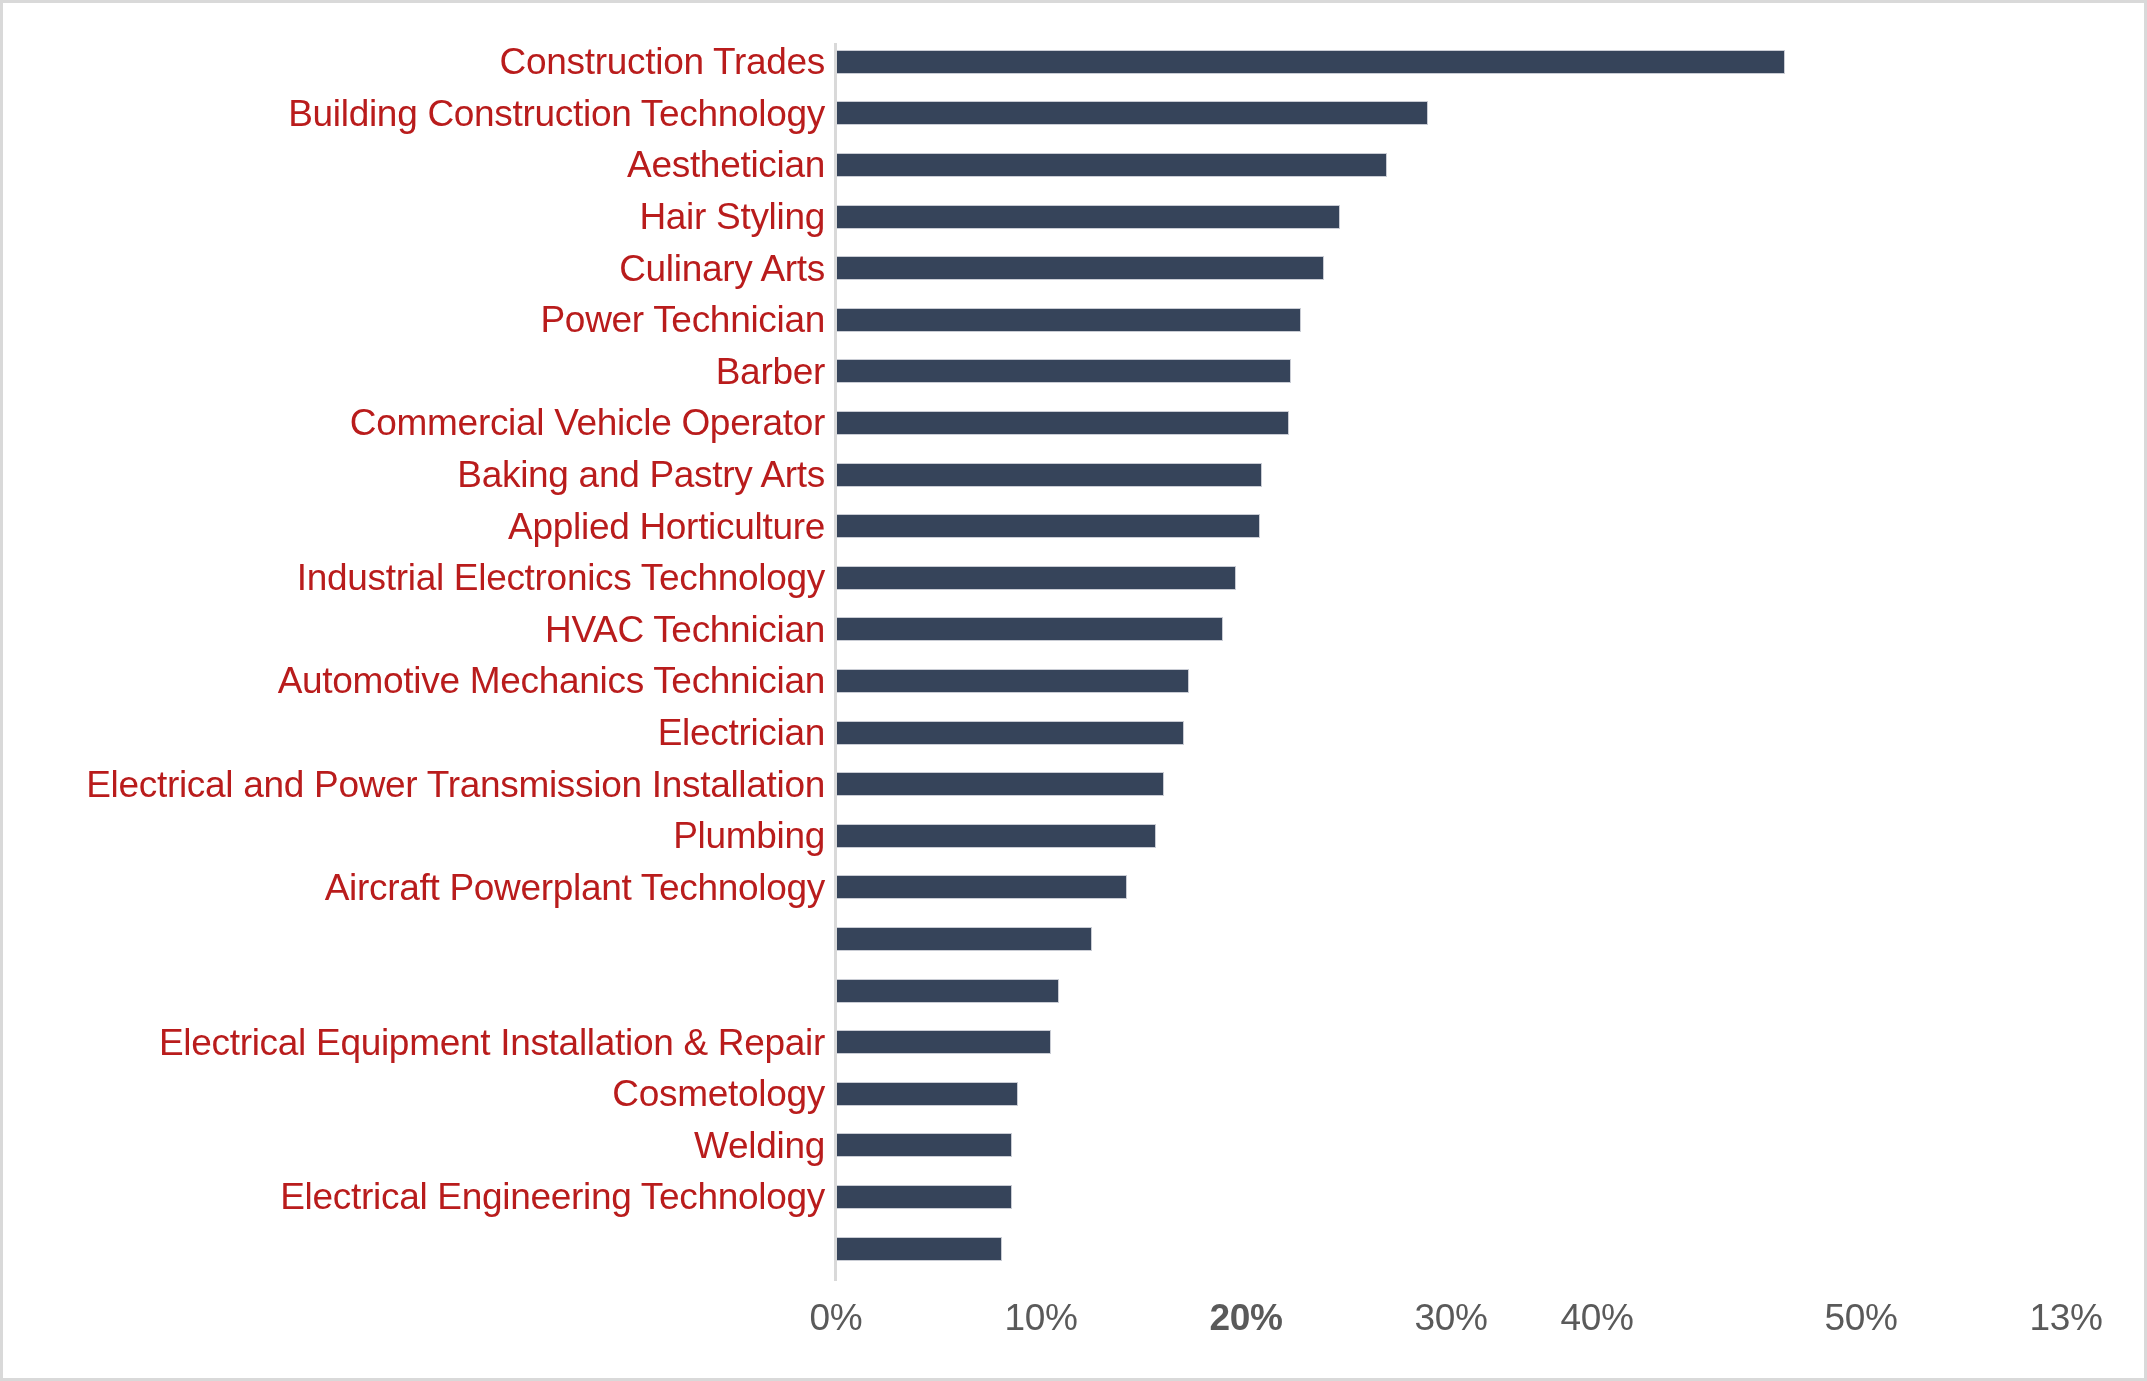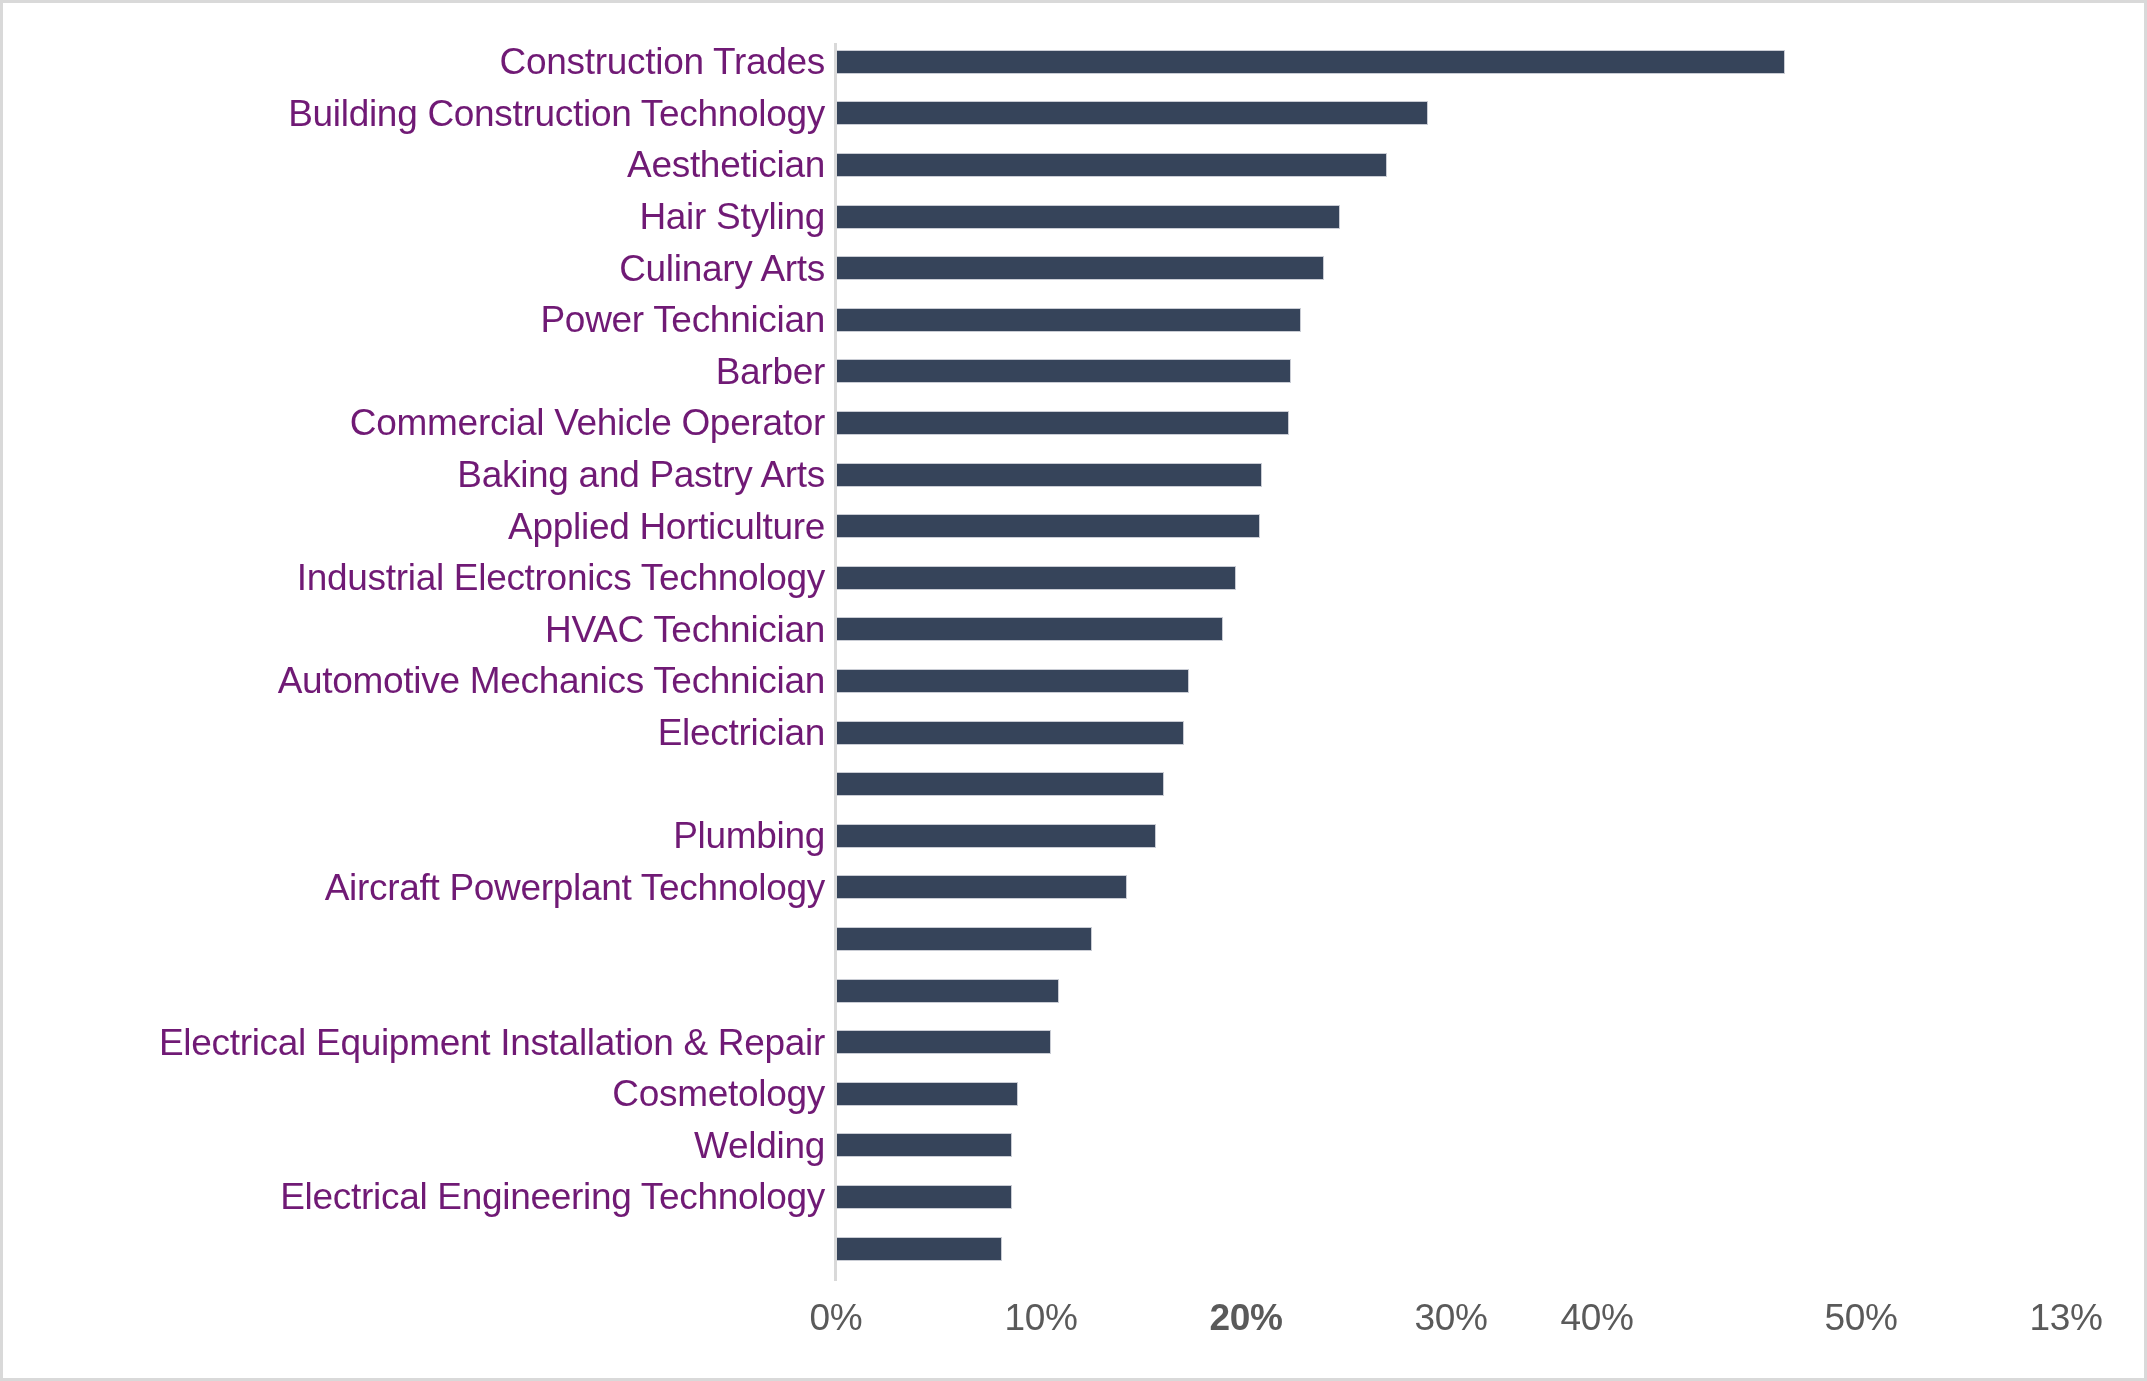--- a/index.html
+++ b/index.html
@@ -34,21 +34,21 @@
     height: 51.6px;
     display: flex;
     align-items: center;
   }
   .cat-label {
     position: absolute;
     right: 1325px;   
     width: 820px;
     text-align: right;
     font-size: 37px;
-    color: #701a75;
+    color: #b91c1c;
     font-family: "Liberation Sans", sans-serif;
     white-space: nowrap;
     letter-spacing: -0.3px;
     line-height: 1;
   }
   .bar {
     position: absolute;
     left: 833px;
     height: 22px;
     background: #36445a;
@@ -140,20 +140,21 @@
       </div>
       <div class="cat-row" style="top: 652.2px;">
         <div class="cat-label">Automotive Mechanics Technician</div>
         <div class="bar" title="Automotive Mechanics Technician: 17.1%" style="width: 350.55px; top: 13.8px; background: rgb(54, 68, 90); border-color: rgb(201, 204, 212);"></div>
       </div>
       <div class="cat-row" style="top: 703.8px;">
         <div class="cat-label">Electrician</div>
         <div class="bar" title="Electrician: 16.9%" style="width: 346.45px; top: 13.8px; background: rgb(54, 68, 90); border-color: rgb(201, 204, 212);"></div>
       </div>
       <div class="cat-row" style="top: 755.4px;">
+        <div class="cat-label">Electrical and Power Transmission Installation</div>
         <div class="bar" title="Electrical and Power Transmission Installation: 15.9%" style="width: 325.95px; top: 13.8px; background: rgb(54, 68, 90); border-color: rgb(201, 204, 212);"></div>
       </div>
       <div class="cat-row" style="top: 807px;">
         <div class="cat-label">Plumbing</div>
         <div class="bar" title="Plumbing: 15.5%" style="width: 317.75px; top: 13.8px; background: rgb(54, 68, 90); border-color: rgb(201, 204, 212);"></div>
       </div>
       <div class="cat-row" style="top: 858.6px;">
         <div class="cat-label">Aircraft Powerplant Technology</div>
         <div class="bar" title="Aircraft Powerplant Technology: 14.1%" style="width: 289.05px; top: 13.8px; background: rgb(54, 68, 90); border-color: rgb(201, 204, 212);"></div>
       </div>

